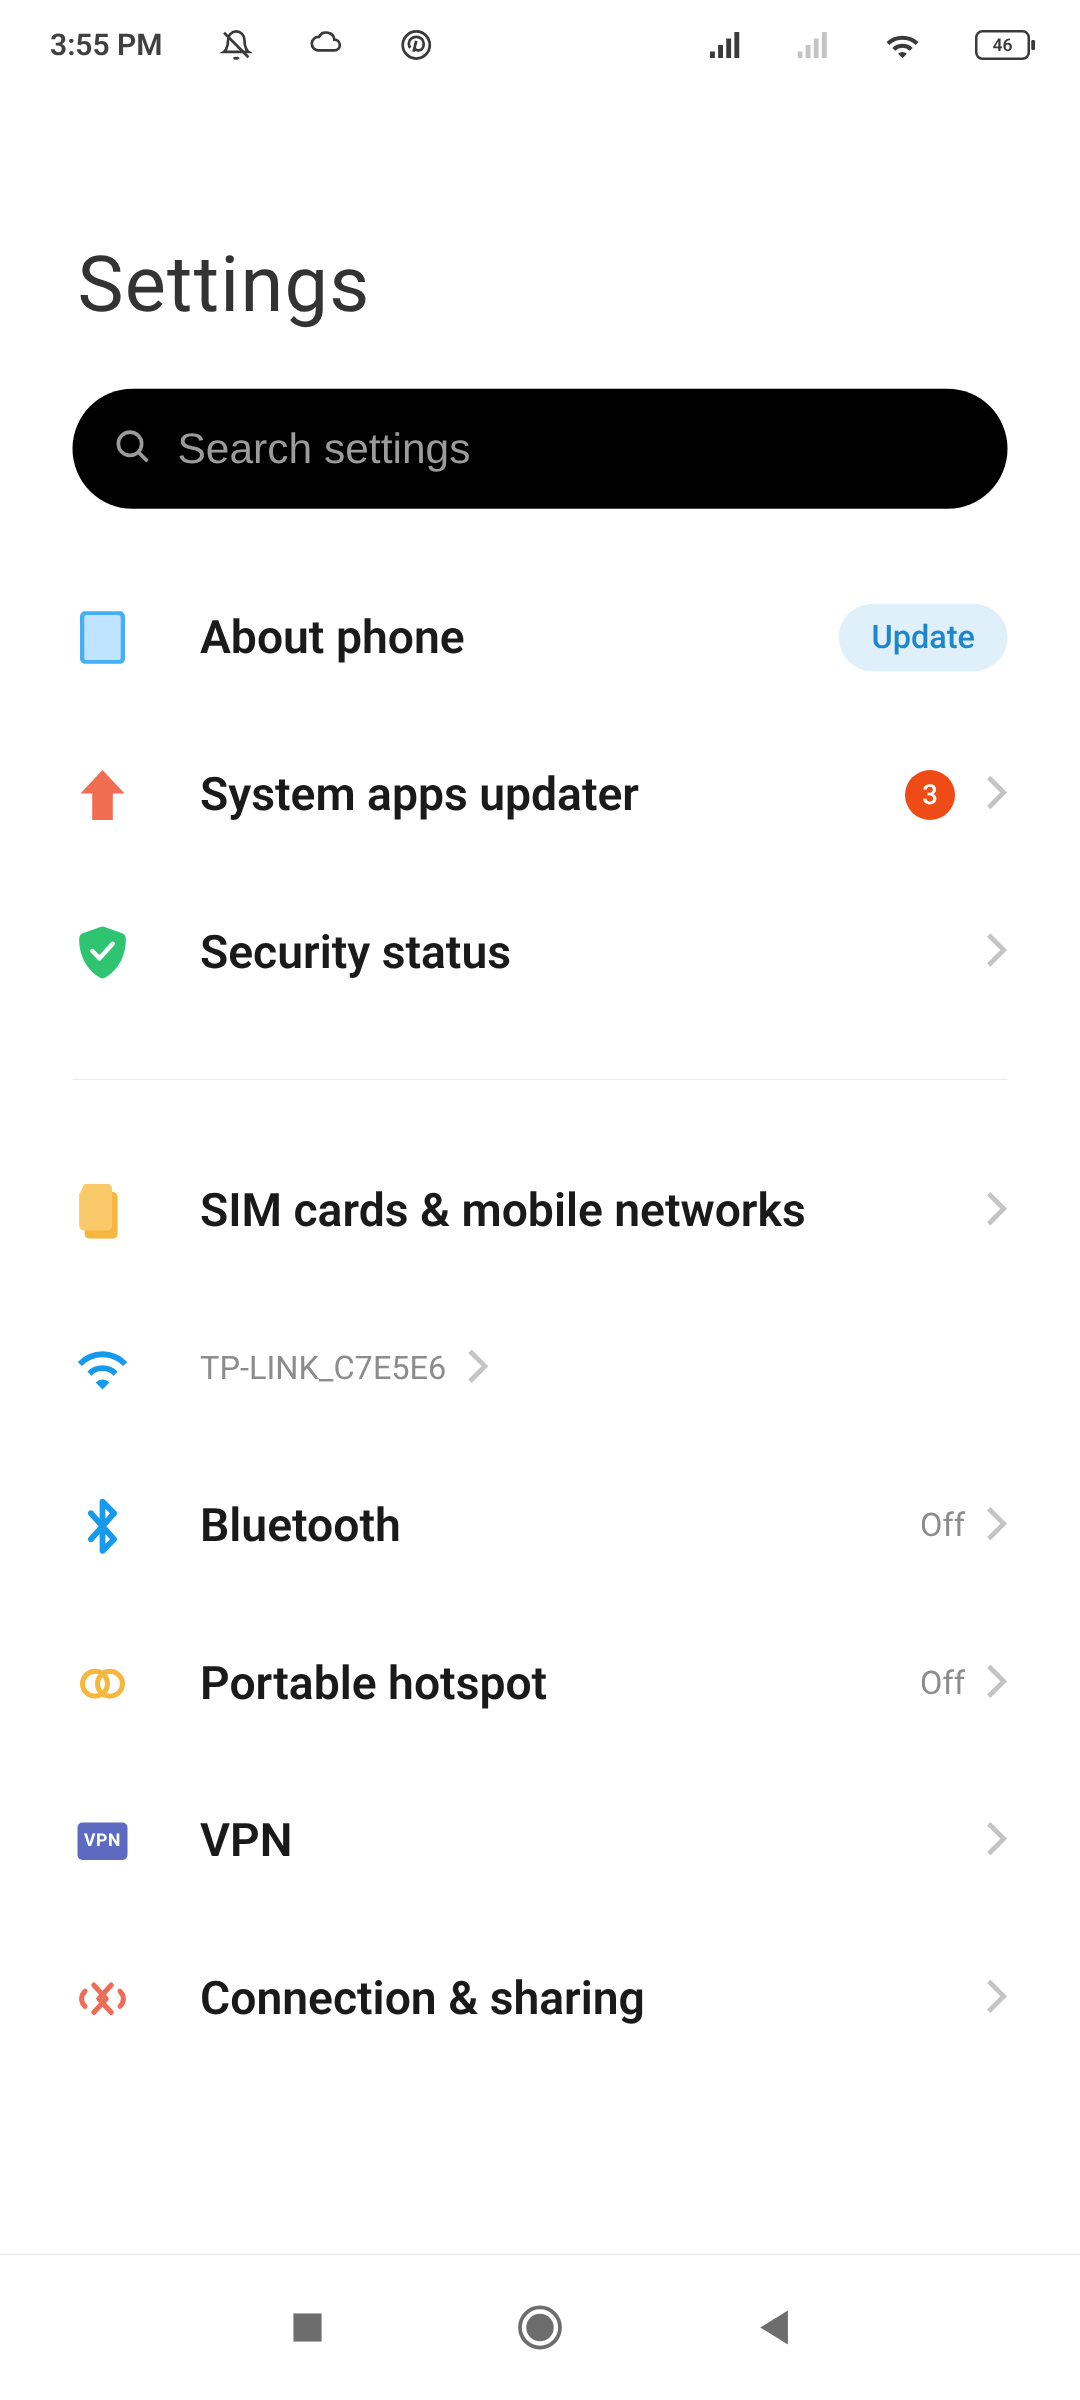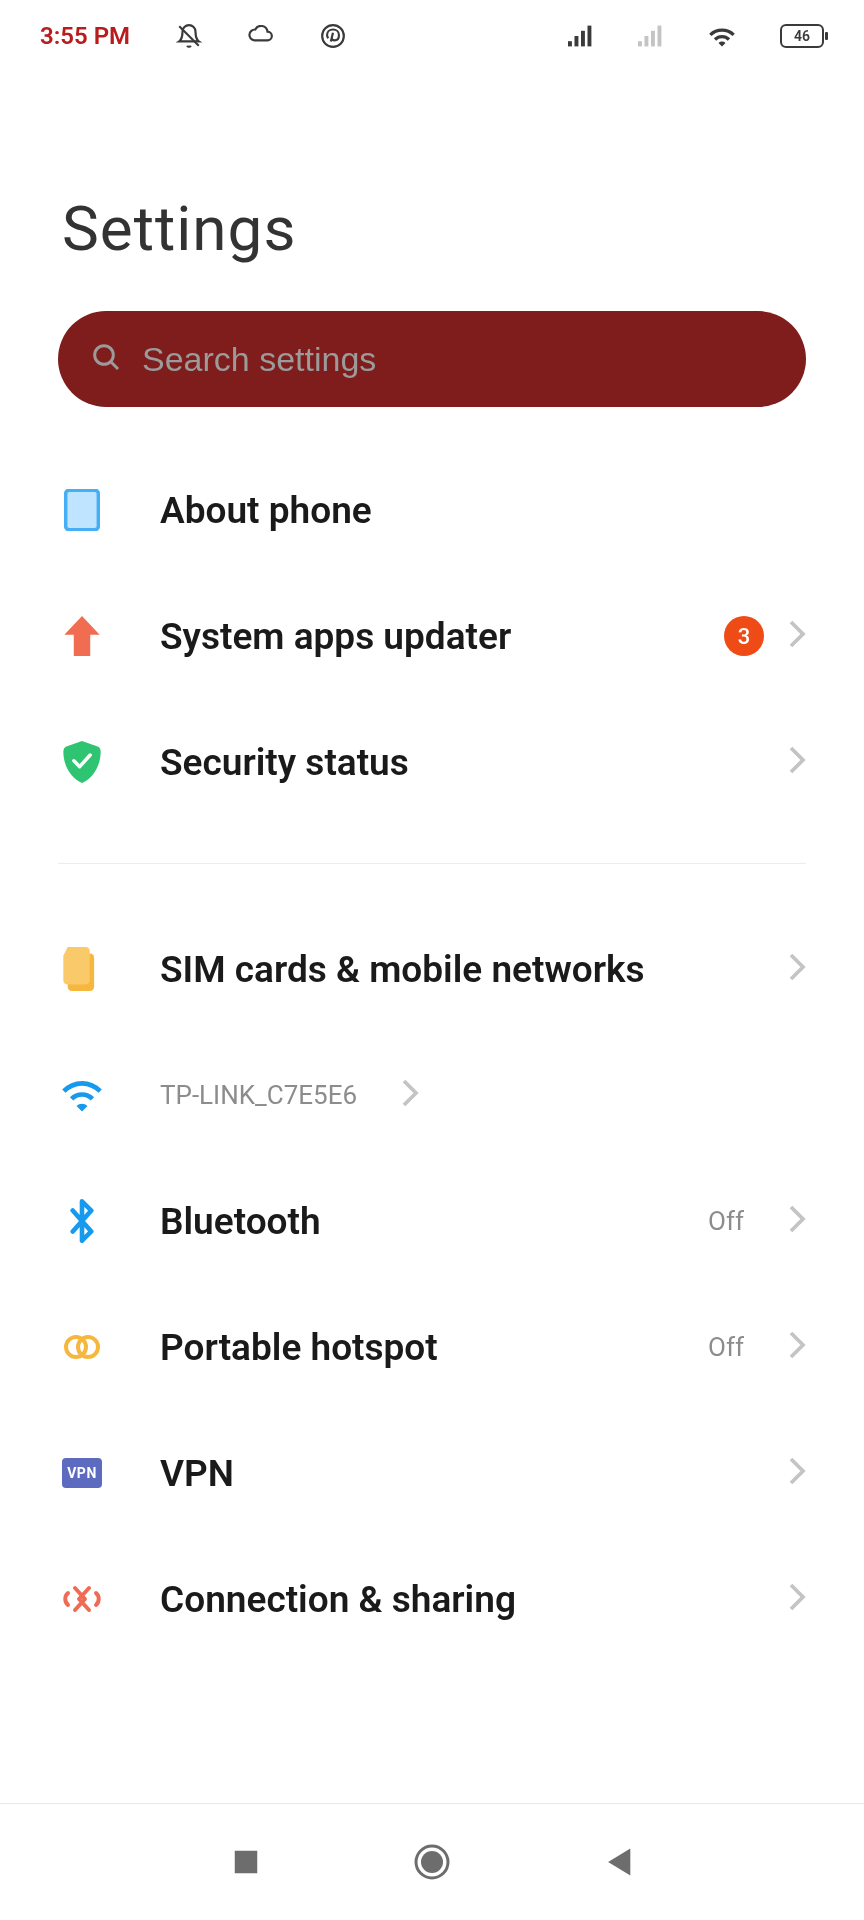--- a/index.html
+++ b/index.html
@@ -1,39 +1,39 @@
 <!DOCTYPE html>
 <html><head>
 <meta charset="utf-8">
 <style>
 * { margin: 0; padding: 0; box-sizing: border-box; -webkit-font-smoothing: antialiased; }
 html, body { width: 864px; height: 1920px; font-family: -apple-system, Roboto, "Segoe UI", Arial, sans-serif; background: #fff; color: #000; overflow: hidden; }
 
 
-.status-bar { display: flex; align-items: center; justify-content: space-between; height: 72px; padding: 0 34px 0 40px; font-size: 24px; font-weight: 600; color: #b91c1c; }
+.status-bar { display: flex; align-items: center; justify-content: space-between; height: 72px; padding: 0 34px 0 40px; font-size: 24px; font-weight: 600; color: #404040; }
 .status-left { display: flex; align-items: center; gap: 14px; }
 .status-right { display: flex; align-items: center; gap: 12px; }
 .status-ico { display: inline-flex; align-items: center; justify-content: center; margin-left: 32px; }
 
 
 .title { font-size: 62px; font-weight: 400; color: #333; padding: 120px 0 0 62px; letter-spacing: 1px; }
 
 
-.search-box { margin: 46px 58px 0 58px; height: 96px; border-radius: 48px; background: #7f1d1d; display: flex; align-items: center; padding: 0 32px; gap: 20px; }
+.search-box { margin: 46px 58px 0 58px; height: 96px; border-radius: 48px; background: #000000; display: flex; align-items: center; padding: 0 32px; gap: 20px; }
 .search-box svg { flex: none; }
 .search-box input { border: none; background: transparent; font-size: 34px; color: #9b9b9b; outline: none; width: 100%; }
 .search-box input::placeholder { color: #9b9b9b; }
 
 
 .list { padding-top: 40px; }
 .item { display: flex; align-items: center; height: 126px; padding: 0 58px 0 60px; }
 .icon-wrap { width: 100px; display: flex; align-items: center; }
 .icon-box { width: 44px; height: 44px; display: flex; align-items: center; justify-content: center; }
 .item-label { flex: 1; font-size: 37px; font-weight: 600; color: #1a1a1a; }
-.item-value { font-size: 26px; color: #8c8c8c; margin-right: 44px; }
+.item-value { font-size: 26px; color: #8c8c8c; margin-right: 16px; }
 .badge-update { background: #e0f0fb; color: #1e86cb; font-size: 26px; font-weight: 500; padding: 12px 26px; border-radius: 34px; }
 .badge-count { background: #ef4b17; color: #fff; width: 40px; height: 40px; border-radius: 20px; display: flex; align-items: center; justify-content: center; font-size: 22px; font-weight: 500; margin-right: 24px; }
 .chevron { flex: none; }
 .divider { height: 1px; background: #ececec; margin: 38px 58px 42px 58px; }
 
 
 .vpn-badge { width: 40px; height: 30px; background: #5c6bc0; color: #fff; font-size: 14px; font-weight: 700; border-radius: 4px; display: flex; align-items: center; justify-content: center; letter-spacing: 0.5px; }
 
 
 .nav-sep { position: absolute; left: 0; right: 0; bottom: 116px; height: 1px; background: #e8e8e8; }
@@ -113,20 +113,21 @@
 
   <div class="item">
     <div class="icon-wrap">
         <div class="icon-box">
       <svg width="36" height="42" viewBox="0 0 30 36">
             <rect x="1" y="1" width="28" height="34" rx="3" fill="#bfe4ff" stroke="#45aef5" stroke-width="3"></rect>
           </svg>
     </div>
       </div>
     <span class="item-label">About phone</span>
+    <span class="badge-update">Update</span>
   </div>
 
   <div class="item">
     <div class="icon-wrap">
         <div class="icon-box">
       <svg width="36" height="40" viewBox="0 0 30 34" fill="#f06d52">
             <path d="M15 0 L30 16 L22 16 L22 34 L8 34 L8 16 L0 16 Z"></path>
           </svg>
     </div>
       </div>

